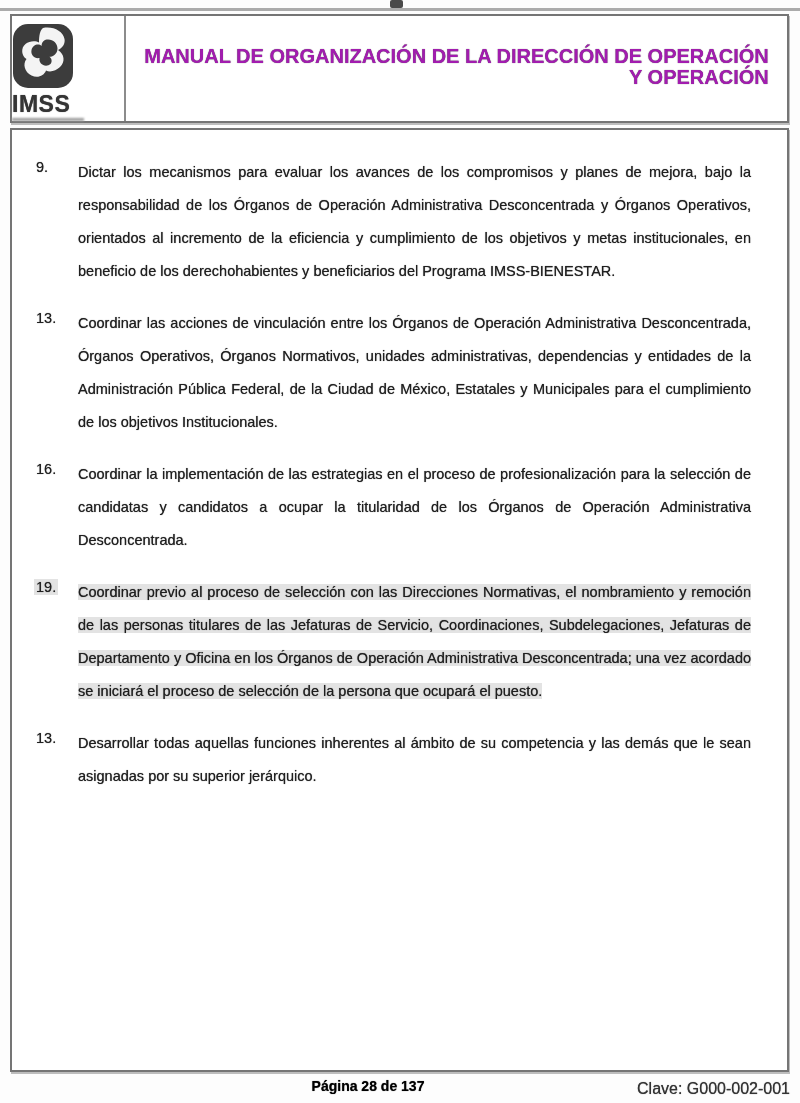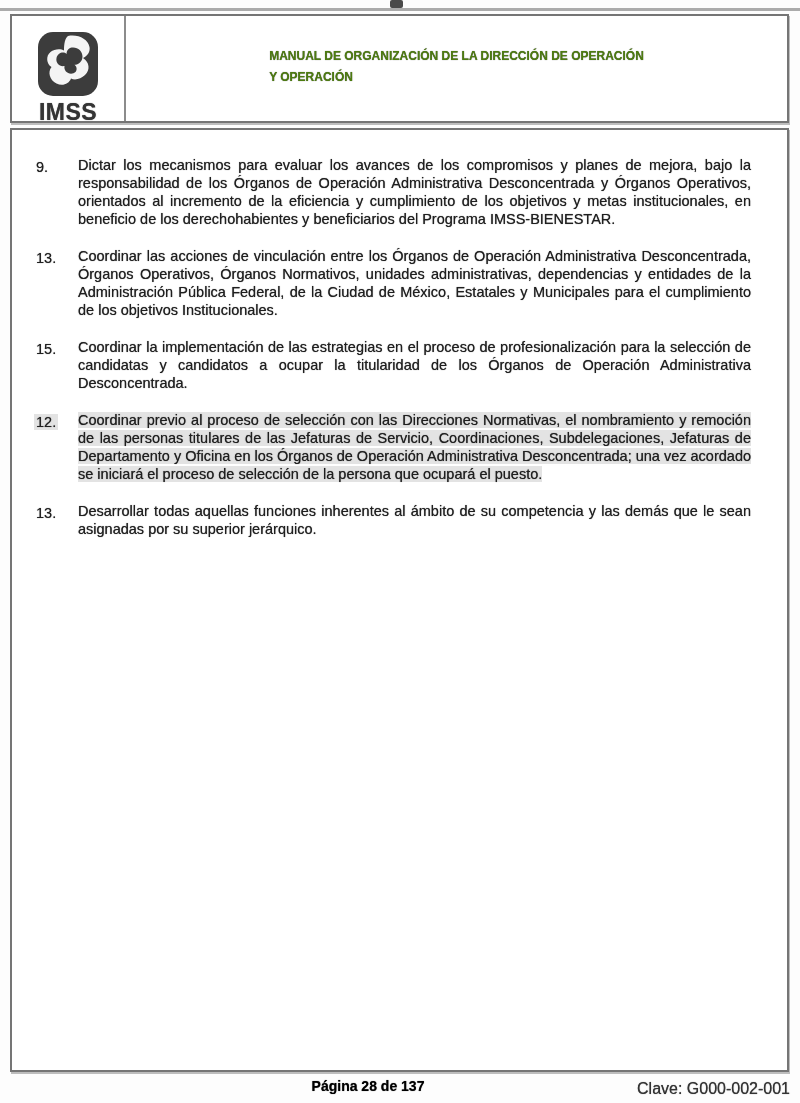--- a/index.html
+++ b/index.html
@@ -27,60 +27,60 @@
   .header-box {
     position: absolute; left: 10px; top: 14px; width: 779px; height: 109px;
     background: #ffffff;
     border: 2px solid #757575;
     box-shadow: 1px 2px 0 #bdbdbd;
     display: flex;
   }
   .logo-cell {
     width: 114px; flex: none;
     border-right: 2px solid #8c8c8c;
-    display: flex; flex-direction: column; align-items: center;
-    padding-top: 15px;
+    display: flex; flex-direction: column; 
+    padding-top: 7px;
   }
   .logo-mark { filter: blur(0.4px); }
   .logo-acronym {
     font-weight: bold; font-size: 23px; letter-spacing: 0.5px;
     color: #353535; line-height: 22px; margin-top: 0px;
     transform: scaleY(1.04);
   }
   .logo-motto {
     width: 72px; height: 4px; margin-top: 3px;
     background: #9c9c9c; filter: blur(0.8px);
   }
   .title-cell {
     flex: 1;
     display: flex; align-items: flex-start; justify-content: center;
     padding-top: 30px;
   }
   .doc-title {
-    font-weight: bold; font-size: 12px; line-height: 21px;
-    color: #4d7c0f; text-align: left;
+    font-weight: bold; font-size: 20px; line-height: 21px;
+    color: #a21caf; text-align: right;
   }
 
   
   .content-box {
     position: absolute; left: 10px; top: 128px; width: 779px; height: 944px;
     background: #ffffff;
     border: 2px solid #757575;
     box-shadow: 1px 2px 0 #bdbdbd;
     padding: 26px 30px 0 22px;
   }
   .item { display: flex; margin-bottom: 19px; }
   .item-number {
     width: 44px; flex: none;
     font-size: 14.5px; line-height: 23px;
   }
   .item-number span { padding: 0 2px; }
   .item-text {
     flex: 1;
-    font-size: 14.5px; line-height: 18px;
+    font-size: 14.5px; line-height: 33px;
     text-align: justify;
     padding-right: 6px;
   }
   .item.highlighted .item-text > span,
   .item.highlighted .item-number > span {
     background: var(--hl, #e3e3e3);
     box-decoration-break: clone;
     -webkit-box-decoration-break: clone;
   }
 
@@ -127,26 +127,26 @@
     <div class="item-number"><span>9.</span></div>
     <div class="item-text"><span>Dictar los mecanismos para evaluar los avances de los compromisos y planes de mejora, bajo la responsabilidad de los Órganos de Operación Administrativa Desconcentrada y Órganos Operativos, orientados al incremento de la eficiencia y cumplimiento de los objetivos y metas institucionales, en beneficio de los derechohabientes y beneficiarios del Programa IMSS-BIENESTAR.</span></div>
   </div>
 
   <div class="item scan-text">
     <div class="item-number"><span>13.</span></div>
     <div class="item-text"><span>Coordinar las acciones de vinculación entre los Órganos de Operación Administrativa Desconcentrada, Órganos Operativos, Órganos Normativos, unidades administrativas, dependencias y entidades de la Administración Pública Federal, de la Ciudad de México, Estatales y Municipales para el cumplimiento de los objetivos Institucionales.</span></div>
   </div>
 
   <div class="item scan-text">
-    <div class="item-number"><span>15.</span></div>
+    <div class="item-number"><span>16.</span></div>
     <div class="item-text"><span>Coordinar la implementación de las estrategias en el proceso de profesionalización para la selección de candidatas y candidatos a ocupar la titularidad de los Órganos de Operación Administrativa Desconcentrada.</span></div>
   </div>
 
   <div class="item scan-text highlighted">
-    <div class="item-number"><span>12.</span></div>
+    <div class="item-number"><span>19.</span></div>
     <div class="item-text"><span>Coordinar previo al proceso de selección con las Direcciones Normativas, el nombramiento y remoción de las personas titulares de las Jefaturas de Servicio, Coordinaciones, Subdelegaciones, Jefaturas de Departamento y Oficina en los Órganos de Operación Administrativa Desconcentrada; una vez acordado se iniciará el proceso de selección de la persona que ocupará el puesto.</span></div>
   </div>
 
   <div class="item scan-text">
     <div class="item-number"><span>13.</span></div>
     <div class="item-text"><span>Desarrollar todas aquellas funciones inherentes al ámbito de su competencia y las demás que le sean asignadas por su superior jerárquico.</span></div>
   </div>
 </div>
 </div>
 

